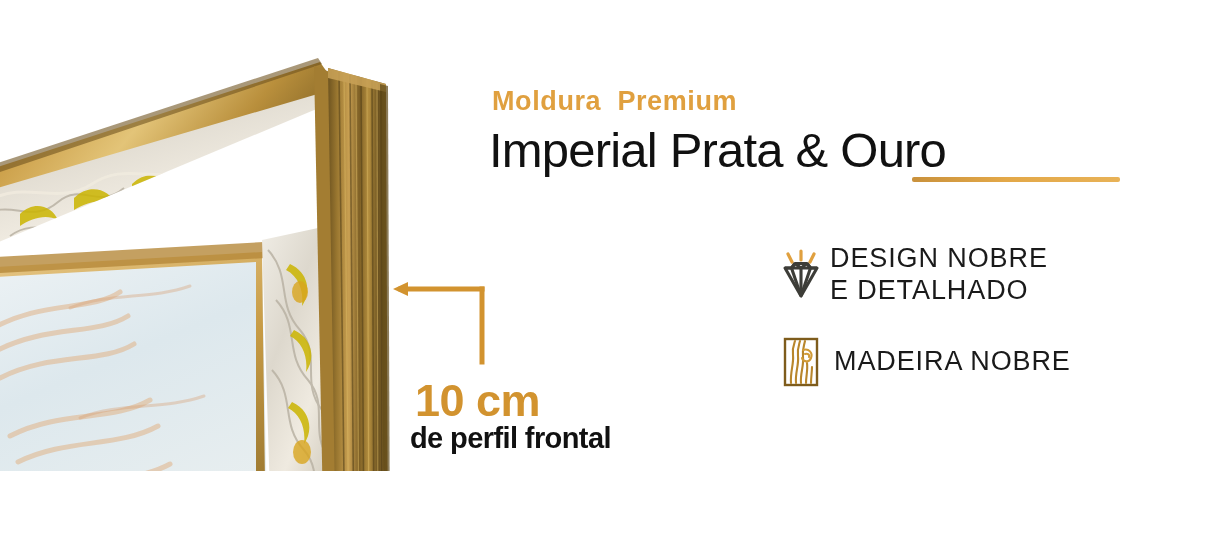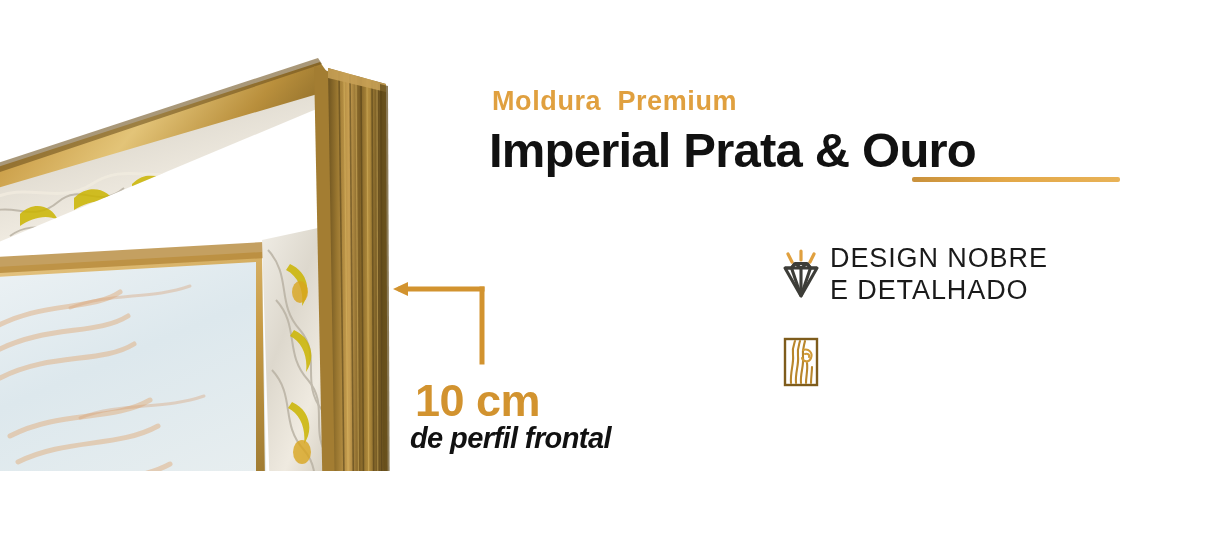--- a/index.html
+++ b/index.html
@@ -38,21 +38,21 @@
     font-weight: bold;
     color: #e0a03f;
     letter-spacing: 0.6px;
     white-space: pre;
   }
   .headline {
     position: absolute;
     left: 489px;
     top: 126px;
     font-size: 49px;
-    font-weight: bold;
+    font-weight: normal;
     color: #111111;
     letter-spacing: -0.8px;
     white-space: nowrap;
     line-height: 1;
   }
   .headline-underline {
     position: absolute;
     left: 912px;
     top: 177px;
     width: 208px;
@@ -83,21 +83,20 @@
   .measure-caption {
     position: absolute;
     left: 410px;
     top: 424px;
     font-size: 29px;
     font-weight: bold;
     color: #111111;
     letter-spacing: -0.6px;
     line-height: 1;
     white-space: nowrap;
-    font-style: italic;
   }
 
   
   .features {
     position: absolute;
     left: 772px;
     top: 243px;
     width: 340px;
   }
   .feature-row {
@@ -324,17 +323,18 @@
             <path d="M20 47 C 19 38, 23 30, 22 21 C 21 14, 23 10, 24 5"></path>
             <path d="M25 47 C 25 40, 27 34, 26 27"></path>
             <path d="M30 47 C 30 41, 31 36, 31 31"></path>
           </g>
           <g fill="none" stroke="#d09a36" stroke-width="2.1" stroke-linecap="round">
             <path d="M22 14 C 28 12, 32 17, 30 22 C 28 27, 22 26, 21 22"></path>
             <path d="M24 18 C 27 17, 29 19, 28 21"></path>
           </g>
         </svg>
       </span>
+      <span class="feature-text">MADEIRA NOBRE</span>
     </div>
 
 
   </div>
 </div>
 
 </body></html>

